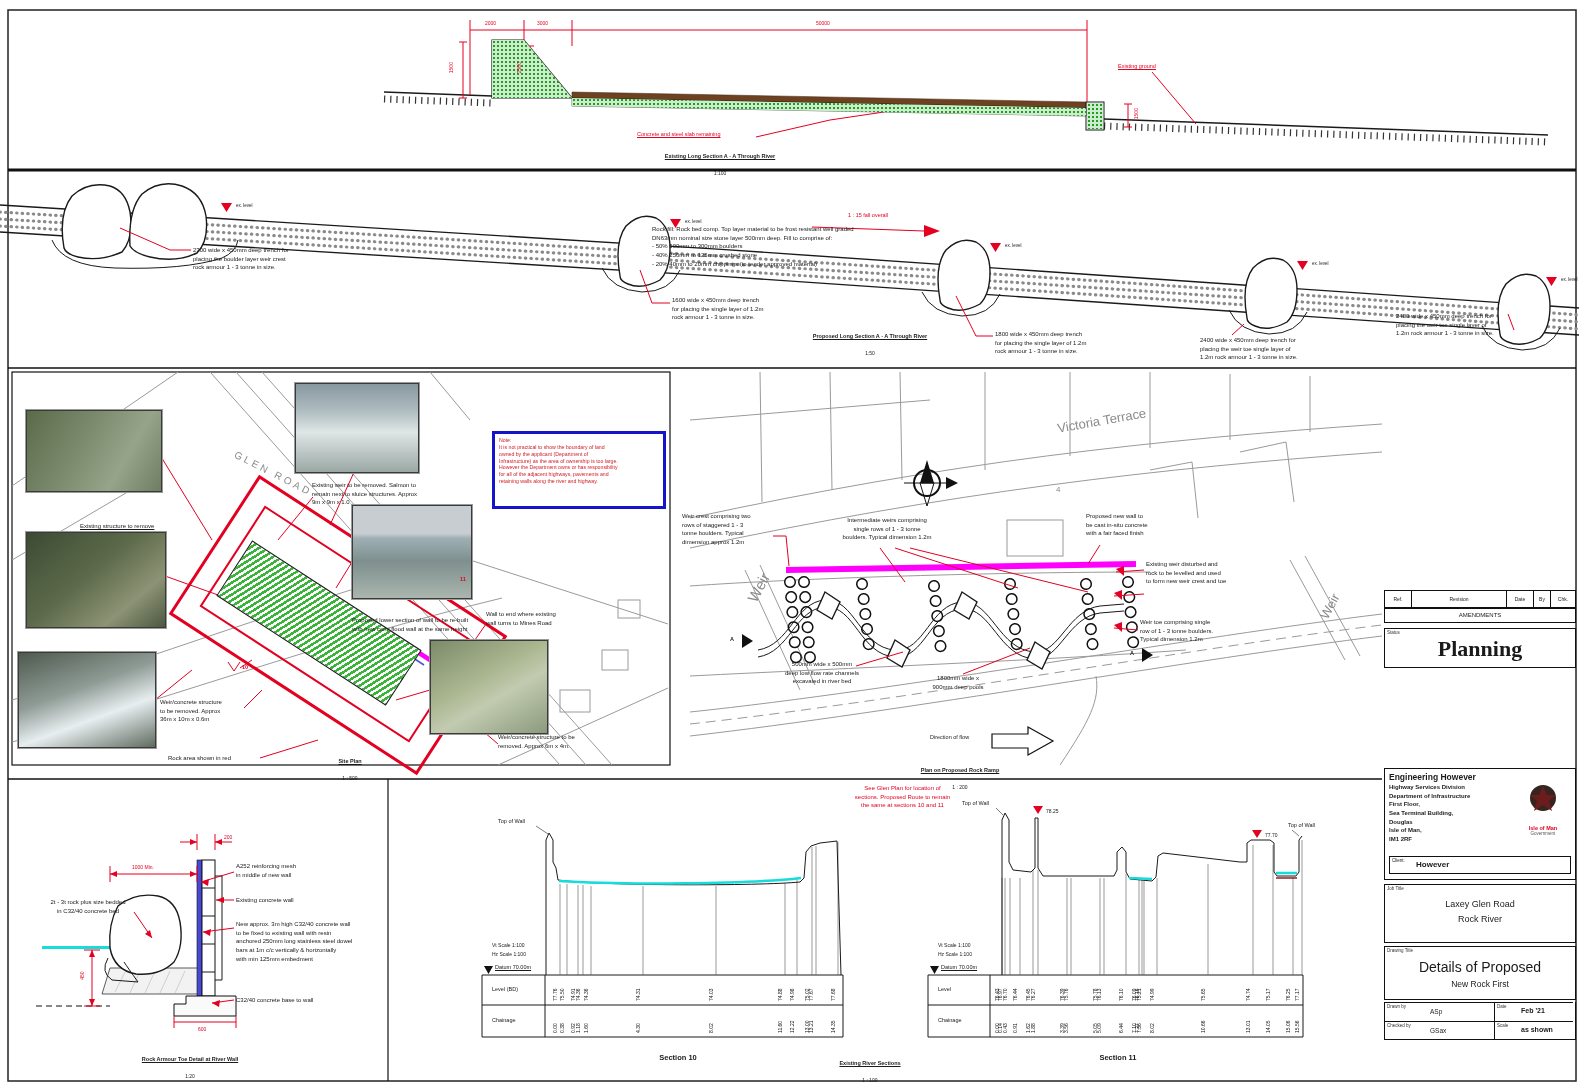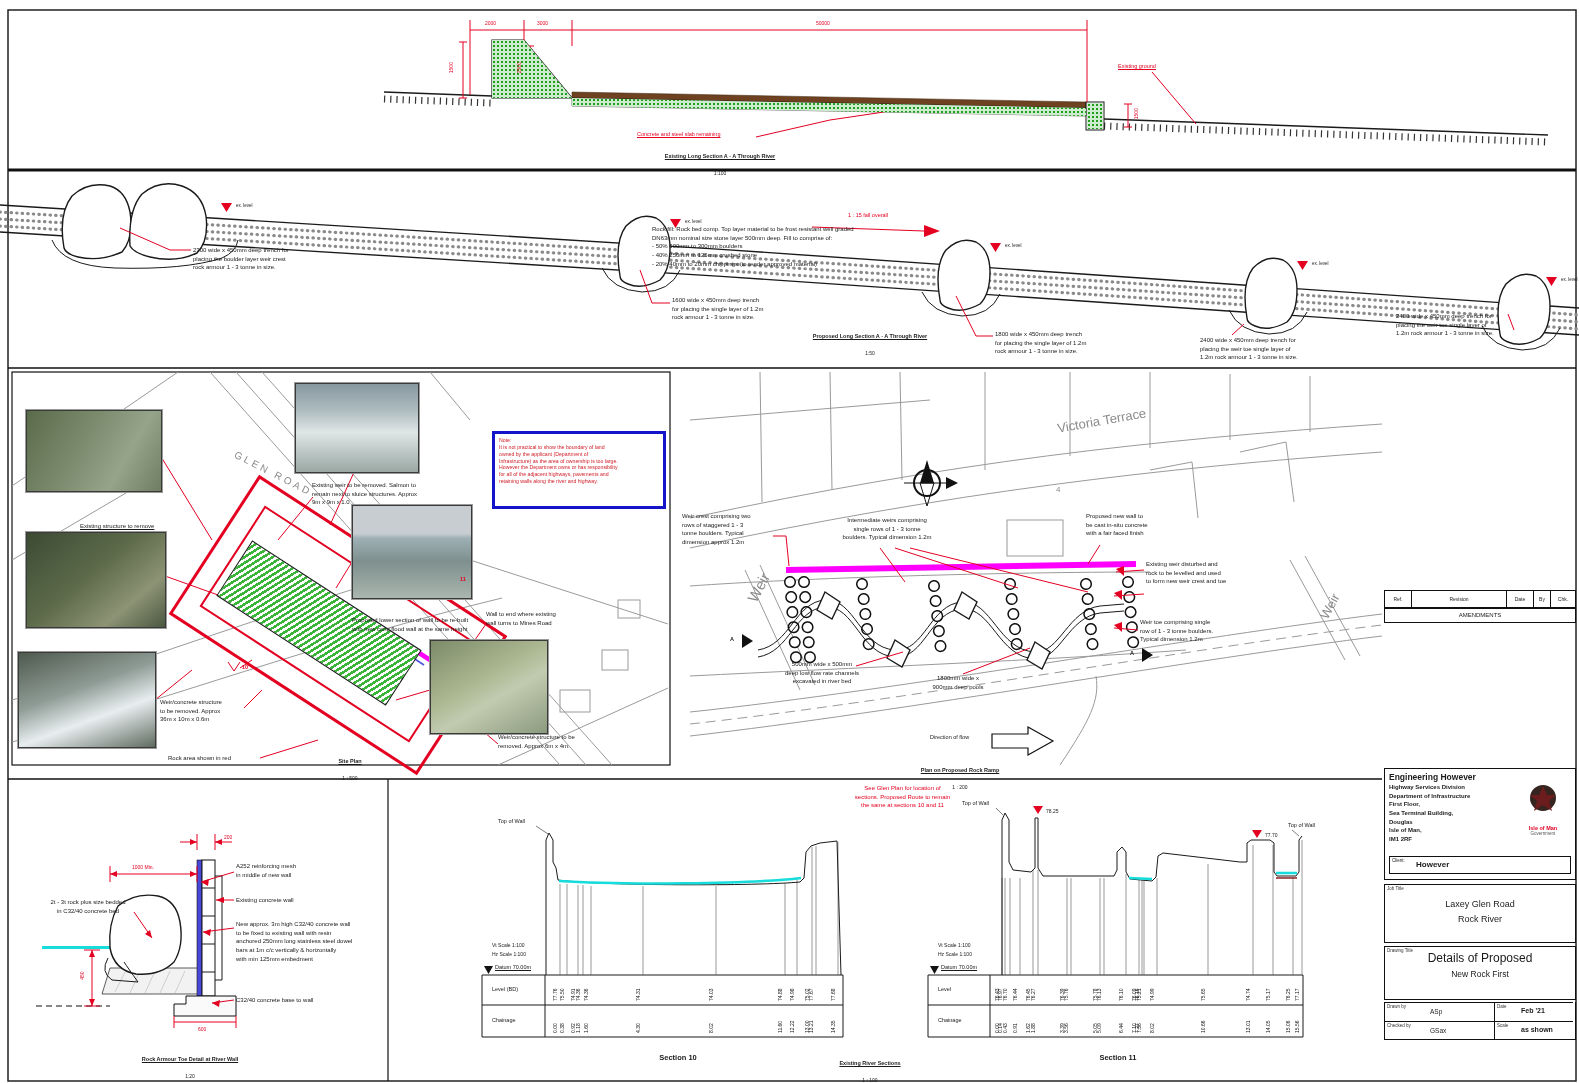--- a/index.html
+++ b/index.html
@@ -462,20 +462,24 @@
   <div class="tb" style="top:590px;height:18px">
     <div class="amrow">
       <div style="width:26px">Ref.</div>
       <div style="flex:1">Revision</div>
       <div style="width:26px">Date</div>
       <div style="width:16px">By</div>
       <div style="width:24px;border-right:none">Chk.</div>
     </div>
   </div>
   <div class="tb ctr" style="top:608px;height:15px;font-size:6px;line-height:13px">AMENDMENTS</div>
+  <div class="tb" style="top:628px;height:40px">
+    <span class="tag">Status</span>
+    <div class="ctr b" style="font-family:'Liberation Serif',serif;font-size:22px;margin-top:7px">Planning</div>
+  </div>
   <div class="tb" style="top:768px;height:112px">
     <div class="b" style="font-size:8.5px;margin:3px 0 1px 4px">Engineering However</div>
     <div style="font-size:6px;font-weight:bold;line-height:1.45;margin-left:4px;white-space:pre-line;color:#222">Highway Services Division
 Department of Infrastructure
 First Floor,
 Sea Terminal Building,
 Douglas
 Isle of Man,
 IM1 2RF</div>
     <div class="abs" style="right:6px;top:14px;width:52px;text-align:center">
@@ -491,21 +495,21 @@
       <span class="b" style="font-size:8px;position:absolute;left:26px;top:3px">However</span>
     </div>
   </div>
   <div class="tb" style="top:884px;height:59px">
     <span class="tag">Job Title</span>
     <div class="ctr" style="font-size:9px;margin-top:14px">Laxey Glen Road</div>
     <div class="ctr" style="font-size:9px;margin-top:5px">Rock River</div>
   </div>
   <div class="tb" style="top:946px;height:54px">
     <span class="tag">Drawing Title</span>
-    <div class="ctr" style="font-size:12px;margin-top:4px">Details of Proposed</div>
+    <div class="ctr" style="font-size:14px;margin-top:12px">Details of Proposed</div>
     <div class="ctr" style="font-size:8.5px;margin-top:4px">New Rock First</div>
   </div>
   <div class="tb" style="top:1002px;height:38px;display:flex;flex-wrap:wrap;border-top:none">
     <div class="metacell" style="width:110px;height:19px">
       <span class="tag">Drawn by</span>
       <span style="position:absolute;left:45px;top:5px;font-size:6.5px">ASp</span>
     </div>
     <div class="metacell" style="width:78px;height:19px;border-right:none">
       <span class="tag">Date</span>
       <span class="b" style="position:absolute;left:26px;top:4px;font-size:7px">Feb '21</span>

